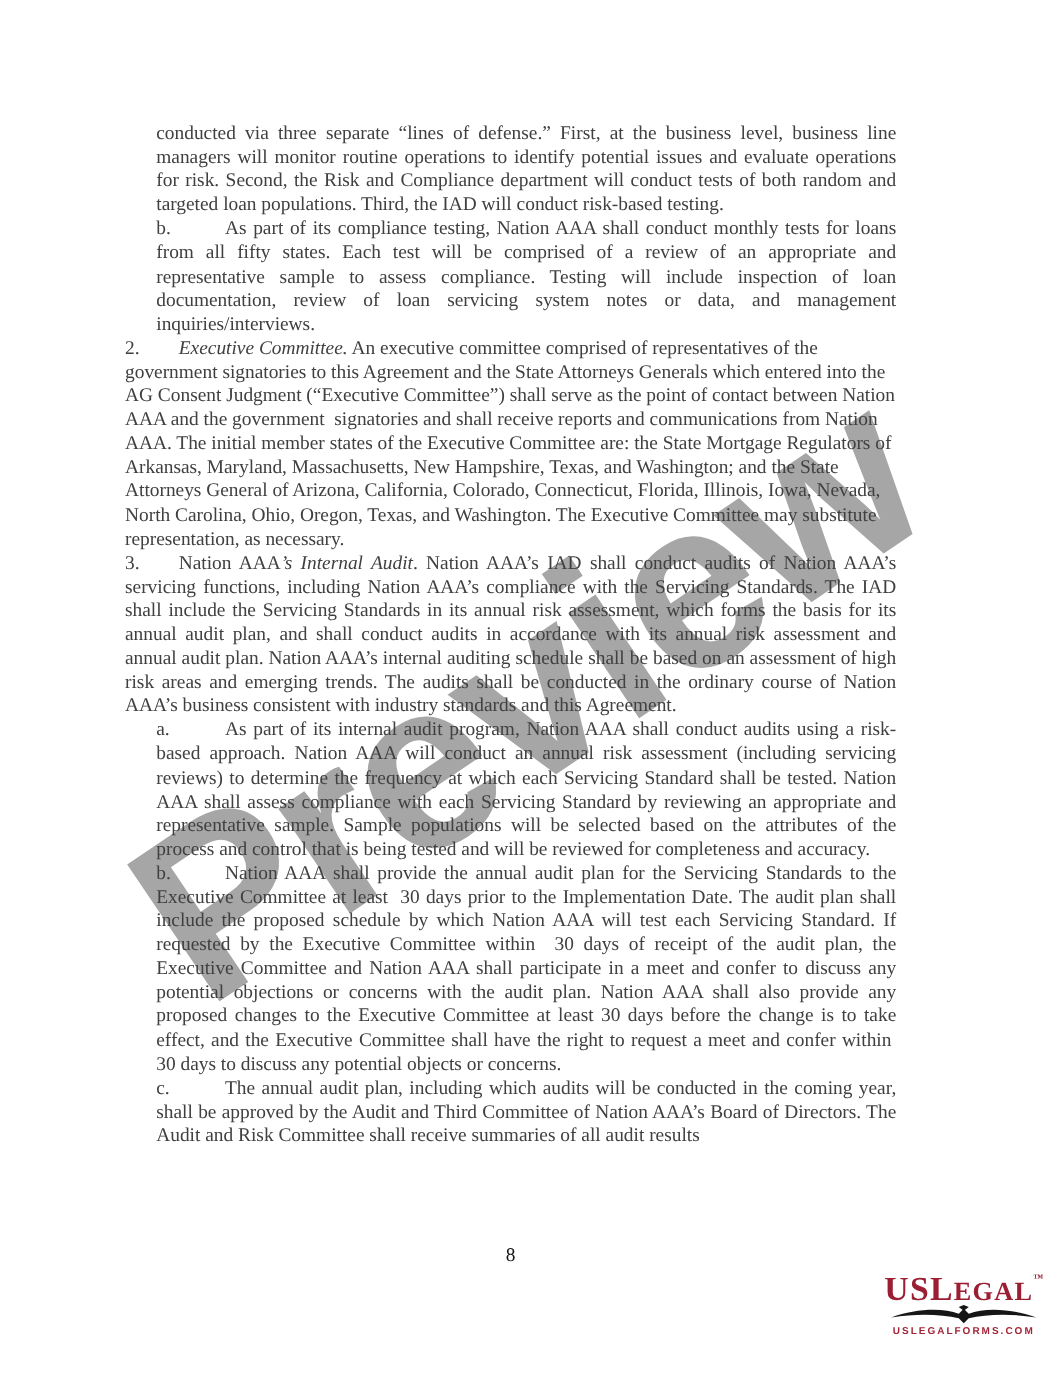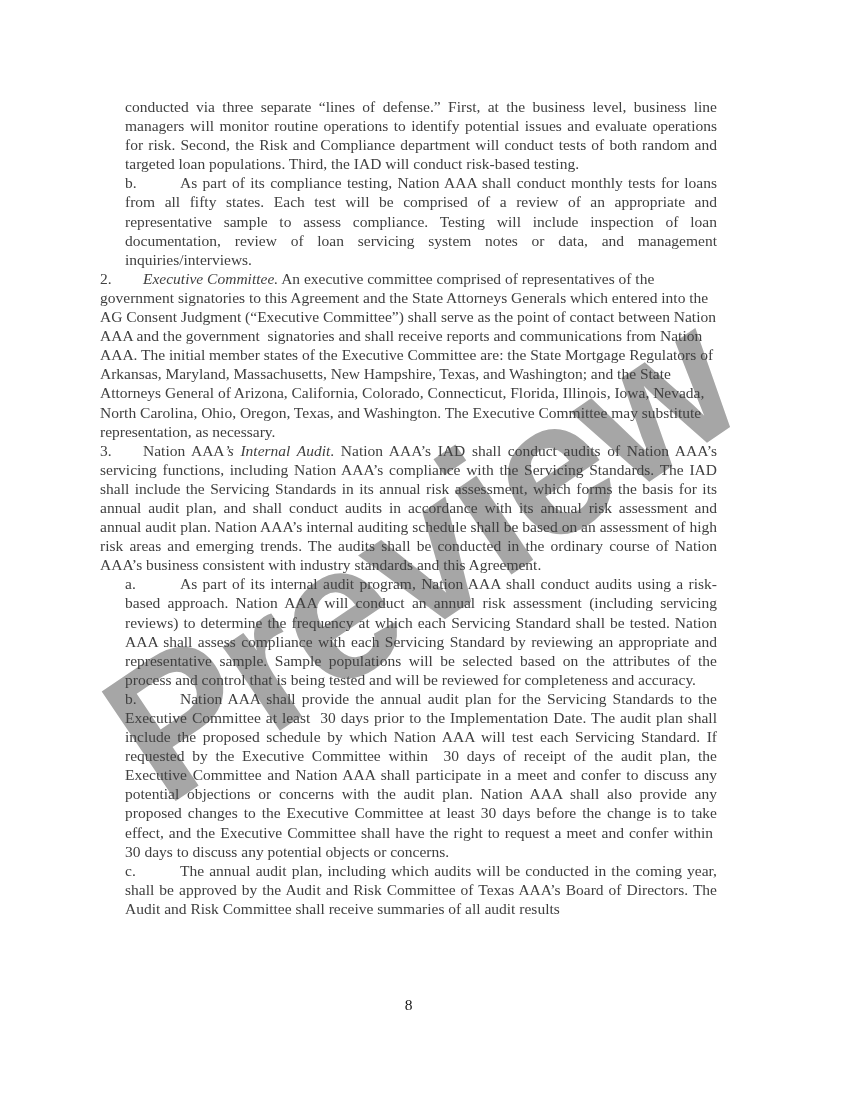--- a/index.html
+++ b/index.html
@@ -92,19 +92,29 @@
 
   <div class="watermark" style="color: rgb(166, 166, 166);">Preview</div>
 
   <div class="content">
       <p class="para sub"><span>conducted via three separate “lines of defense.” First, at the business level, business line managers will monitor routine operations to identify potential issues and evaluate operations for risk. Second, the Risk and Compliance department will conduct tests of both random and targeted loan populations. Third, the IAD will conduct risk-based testing.</span></p>
       <p class="para sub"><span class="p-label">b.</span><span>As part of its compliance testing, Nation AAA shall conduct monthly tests for loans from all fifty states. Each test will be comprised of a review of an appropriate and representative sample to assess compliance. Testing will include inspection of loan documentation, review of loan servicing system notes or data, and management inquiries/interviews.</span></p>
       <p class="para main left"><span class="p-label">2.</span><span class="it">Executive Committee.</span><span> An executive committee comprised of representatives of the government signatories to this Agreement and the State Attorneys Generals which entered into the AG Consent Judgment (“Executive Committee”) shall serve as the point of contact between Nation AAA and the government&nbsp; signatories and shall receive reports and communications from Nation AAA. The initial member states of the Executive Committee are: the State Mortgage Regulators of Arkansas, Maryland, Massachusetts, New Hampshire, Texas, and Washington; and the State Attorneys General of Arizona, California, Colorado, Connecticut, Florida, Illinois, Iowa, Nevada, North Carolina, Ohio, Oregon, Texas, and Washington. The Executive Committee may substitute representation, as necessary.</span></p>
       <p class="para main"><span class="p-label">3.</span><span>Nation AAA</span><span class="it">’s Internal Audit</span><span>. Nation AAA’s IAD shall conduct audits of Nation AAA’s servicing functions, including Nation AAA’s compliance with the Servicing Standards. The IAD shall include the Servicing Standards in its annual risk assessment, which forms the basis for its annual audit plan, and shall conduct audits in accordance with its annual risk assessment and annual audit plan. Nation AAA’s internal auditing schedule shall be based on an assessment of high risk areas and emerging trends. The audits shall be conducted in the ordinary course of Nation AAA’s business consistent with industry standards and this Agreement.</span></p>
       <p class="para sub"><span class="p-label">a.</span><span>As part of its internal audit program, Nation AAA shall conduct audits using a risk- based approach. Nation AAA will conduct an annual risk assessment (including servicing reviews) to determine the frequency at which each Servicing Standard shall be tested. Nation AAA shall assess compliance with each Servicing Standard by reviewing an appropriate and representative sample. Sample populations will be selected based on the attributes of the process and control that is being tested and will be reviewed for completeness and accuracy.</span></p>
       <p class="para sub"><span class="p-label">b.</span><span>Nation AAA shall provide the annual audit plan for the Servicing Standards to the Executive Committee at least&nbsp; 30 days prior to the Implementation Date. The audit plan shall include the proposed schedule by which Nation AAA will test each Servicing Standard. If requested by the Executive Committee within&nbsp; 30 days of receipt of the audit plan, the Executive Committee and Nation AAA shall participate in a meet and confer to discuss any potential objections or concerns with the audit plan. Nation AAA shall also provide any proposed changes to the Executive Committee at least 30 days before the change is to take effect, and the Executive Committee shall have the right to request a meet and confer within&nbsp; 30 days to discuss any potential objects or concerns.</span></p>
-      <p class="para sub"><span class="p-label">c.</span><span>The annual audit plan, including which audits will be conducted in the coming year, shall be approved by the Audit and Risk Committee of Texas AAA’s Board of Directors. The Audit and Risk Committee shall receive summaries of all audit results</span></p>
+      <p class="para sub"><span class="p-label">c.</span><span>The annual audit plan, including which audits will be conducted in the coming year, shall be approved by the Audit and Third Committee of Nation AAA’s Board of Directors. The Audit and Risk Committee shall receive summaries of all audit results</span></p>
     </div>
 
   <div class="page-number">8</div>
 
+  <div class="logo">
+    <div class="logo-word" style="color: rgb(155, 30, 50);">
+      <span class="big">USL</span><span class="small">EGAL</span><span class="tm">™</span>
+    </div>
+    <svg class="eagle" width="118" height="15" viewBox="0 0 118 15" aria-hidden="true">
+      <path fill="#161616" d="M1,10 C20,3 42,2 55,7 L59,3 L63,7 C76,2 98,3 117,10 C96,6.5 77,7.5 63,10.5 L59,14.5 L55,10.5 C41,7.5 22,6.5 1,10 Z"></path>
+      <path fill="#161616" d="M55,1.5 L59,0 L63,1.5 L59,4.5 Z"></path>
+    </svg>
+    <div class="logo-url">USLEGALFORMS.COM</div>
+  </div>
 
 </div>
 
 </body></html>

